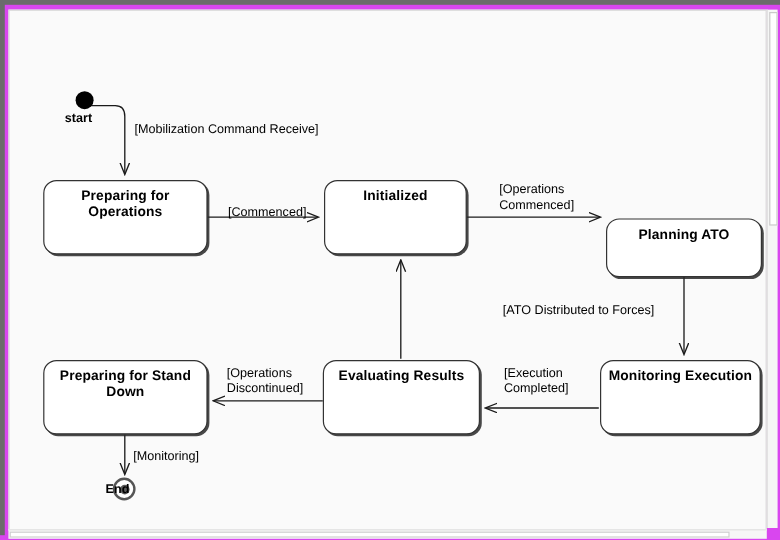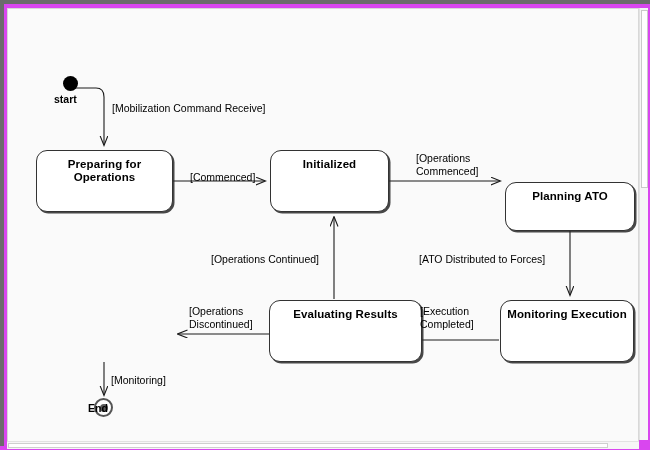--- a/index.html
+++ b/index.html
@@ -188,38 +188,41 @@
   </div>
 
   <div class="state" style="left:505px; top:150px; width:130px; height:49px;margin-top:32px;">
     <span class="label">Planning ATO</span>
   </div>
 
   <div class="state" style="left:500px; top:300px; width:134px; height:62px;">
     <span class="label">Monitoring Execution</span>
   </div>
 
-  <div class="state" style="left:269px; top:300px; width:153px; height:62px;">
+  <div class="state" style="left:269px; top:300px; width:131px; height:62px;">
     <span class="label">Evaluating Results</span>
   </div>
 
+  <div class="state" style="left:36px; top:300px; width:137px; height:62px;">
+    <span class="label">Preparing for Stand
+Down</span>
+  </div>
 
   <div class="guard" style="left:112px; top:102px;">[Mobilization Command Receive]</div>
 
   <div class="guard" style="left:190px; top:171px;">[Commenced]</div>
 
   <div class="guard" style="left:416px; top:152px;">[Operations
 Commenced]</div>
 
   <div class="guard" style="left:419px; top:253px;">[ATO Distributed to Forces]</div>
 
   <div class="guard" style="left:420px; top:305px;">[Execution
 Completed]</div>
 
-  <div class="guard" style="left:211px; top:253px;">[Operations Continued]</div>
 
   <div class="guard" style="left:189px; top:305px;">[Operations
 Discontinued]</div>
 
   <div class="guard" style="left:111px; top:374px;">[Monitoring]</div>
 
   <div id="vscroll">
     <div id="vthumb"></div>
   </div>
   <div id="hscroll">

